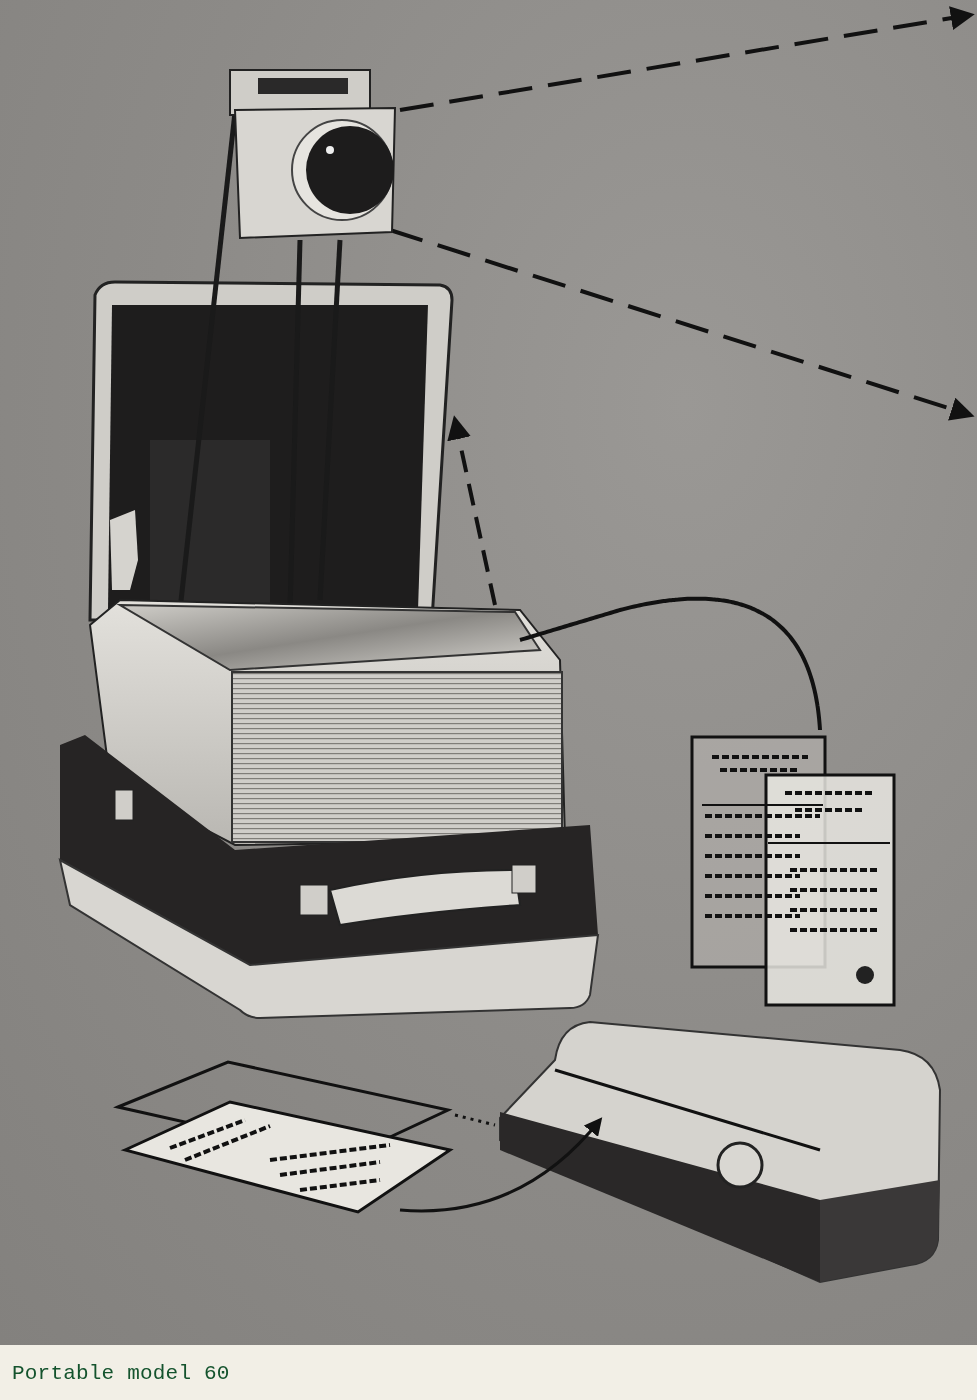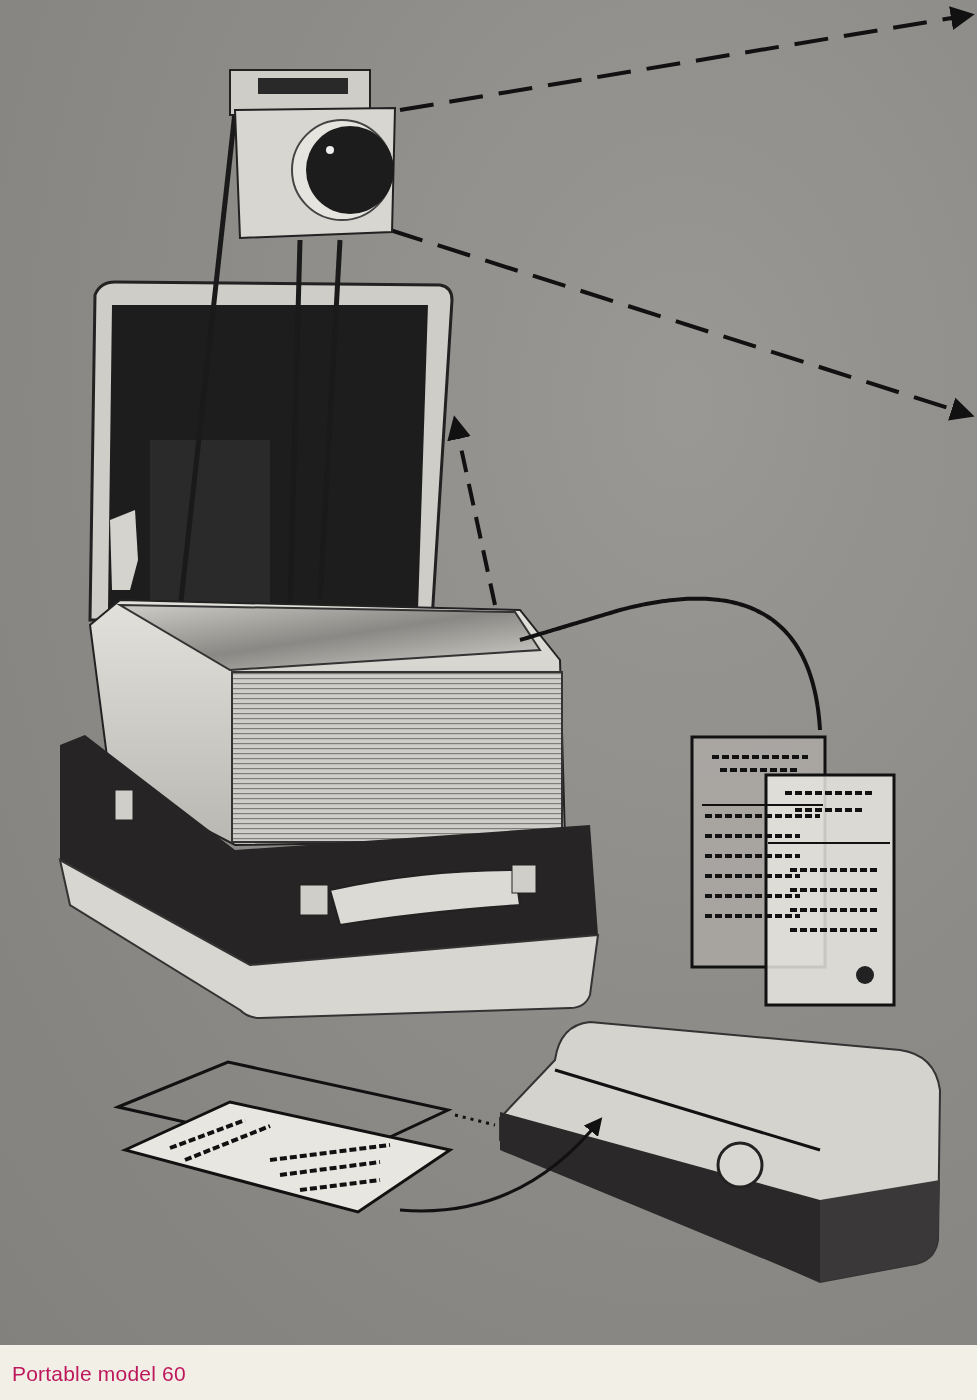--- a/index.html
+++ b/index.html
@@ -1,19 +1,19 @@
 <!DOCTYPE html>
 <html><head>
 <meta charset="utf-8">
 <style>
   html, body { margin:0; padding:0; }
   body { width:977px; height:1400px; background:#f2efe6; position:relative; overflow:hidden; }
   .plate { position:absolute; left:0; top:0; width:977px; height:1345px; background:#8d8b88;
     background-image: radial-gradient(ellipse at 70% 30%, #9a9895 0%, #8c8a87 55%, #83817e 100%); }
-  .caption { position:absolute; left:12px; top:1362px; font-family:Liberation Sans, sans-serif; font-size:21px; color:#be185d; letter-spacing:0.2px; }
+  .caption { position:absolute; left:12px; top:1362px; font-family:Liberation Mono, monospace; font-size:21px; color:#14532d; letter-spacing:0.2px; }
   svg { position:absolute; left:0; top:0; }
 </style>
 </head>
 <body>
 
 <div class="plate">
 <svg width="977" height="1345" viewBox="0 0 977 1345">
   <defs>
     <marker id="ah" viewBox="0 0 10 10" refX="8" refY="5" markerWidth="6" markerHeight="6" orient="auto">
       <path d="M0,0 L10,5 L0,10 z" fill="#111"></path>

